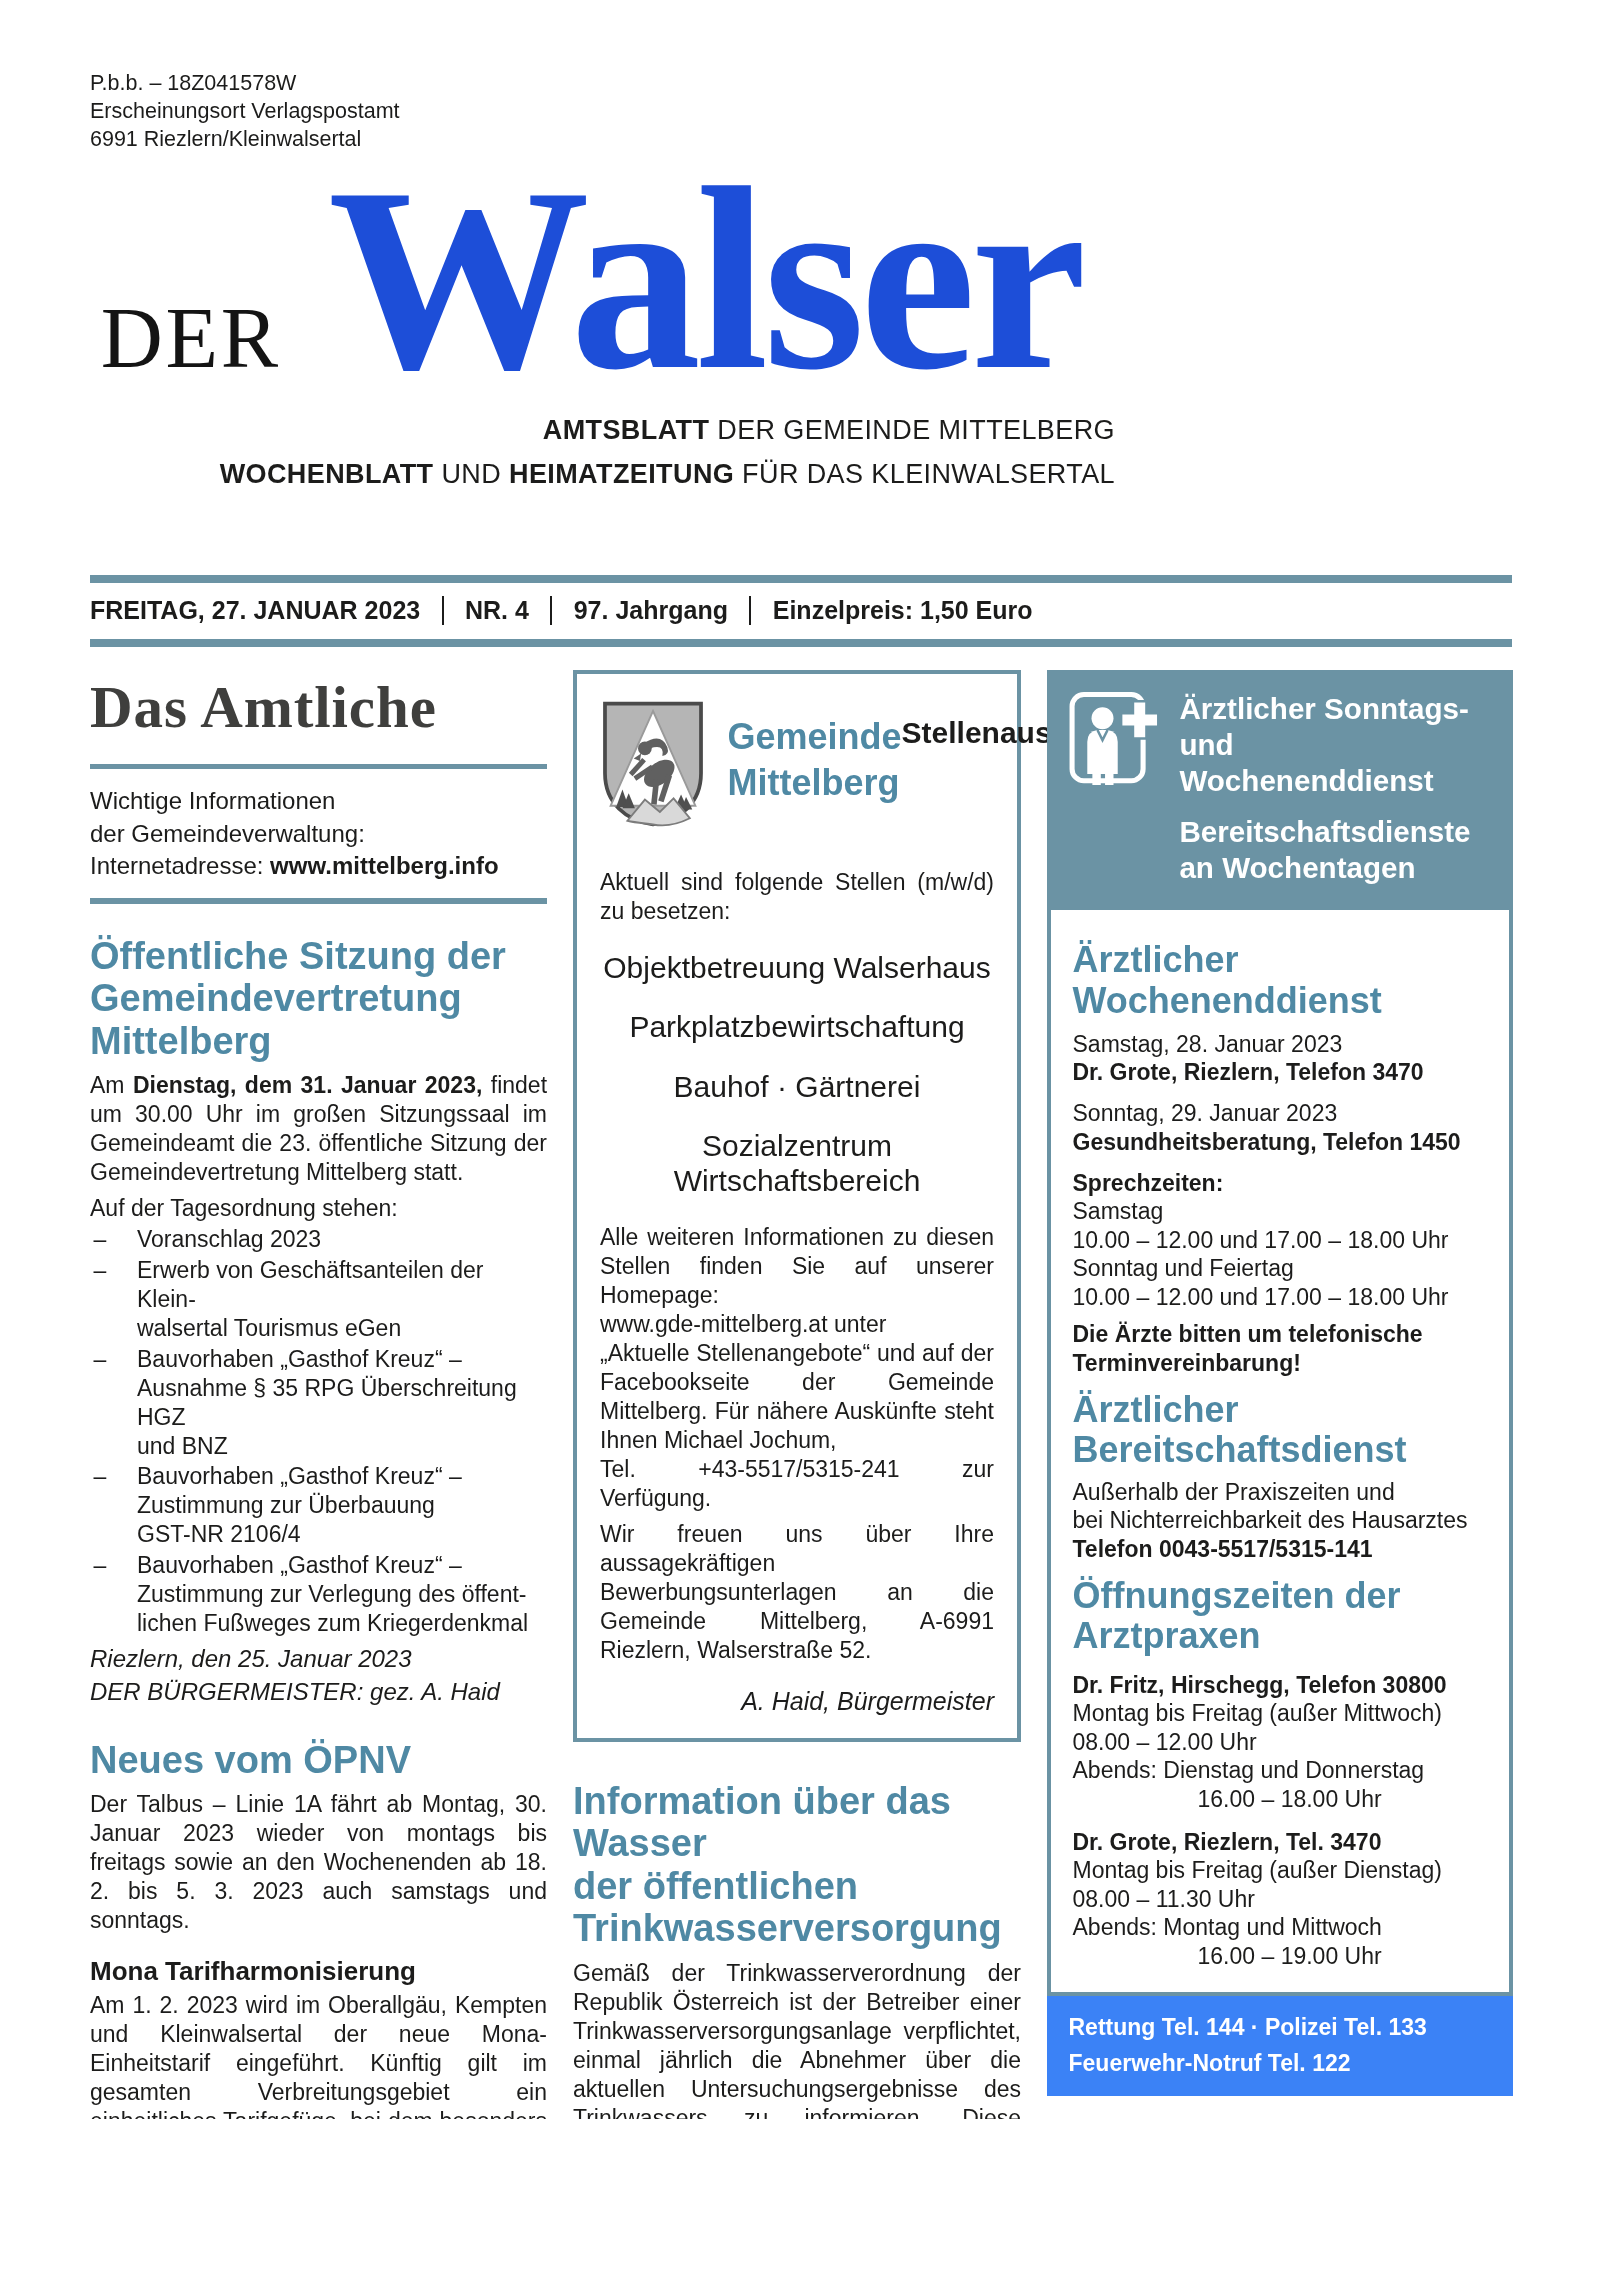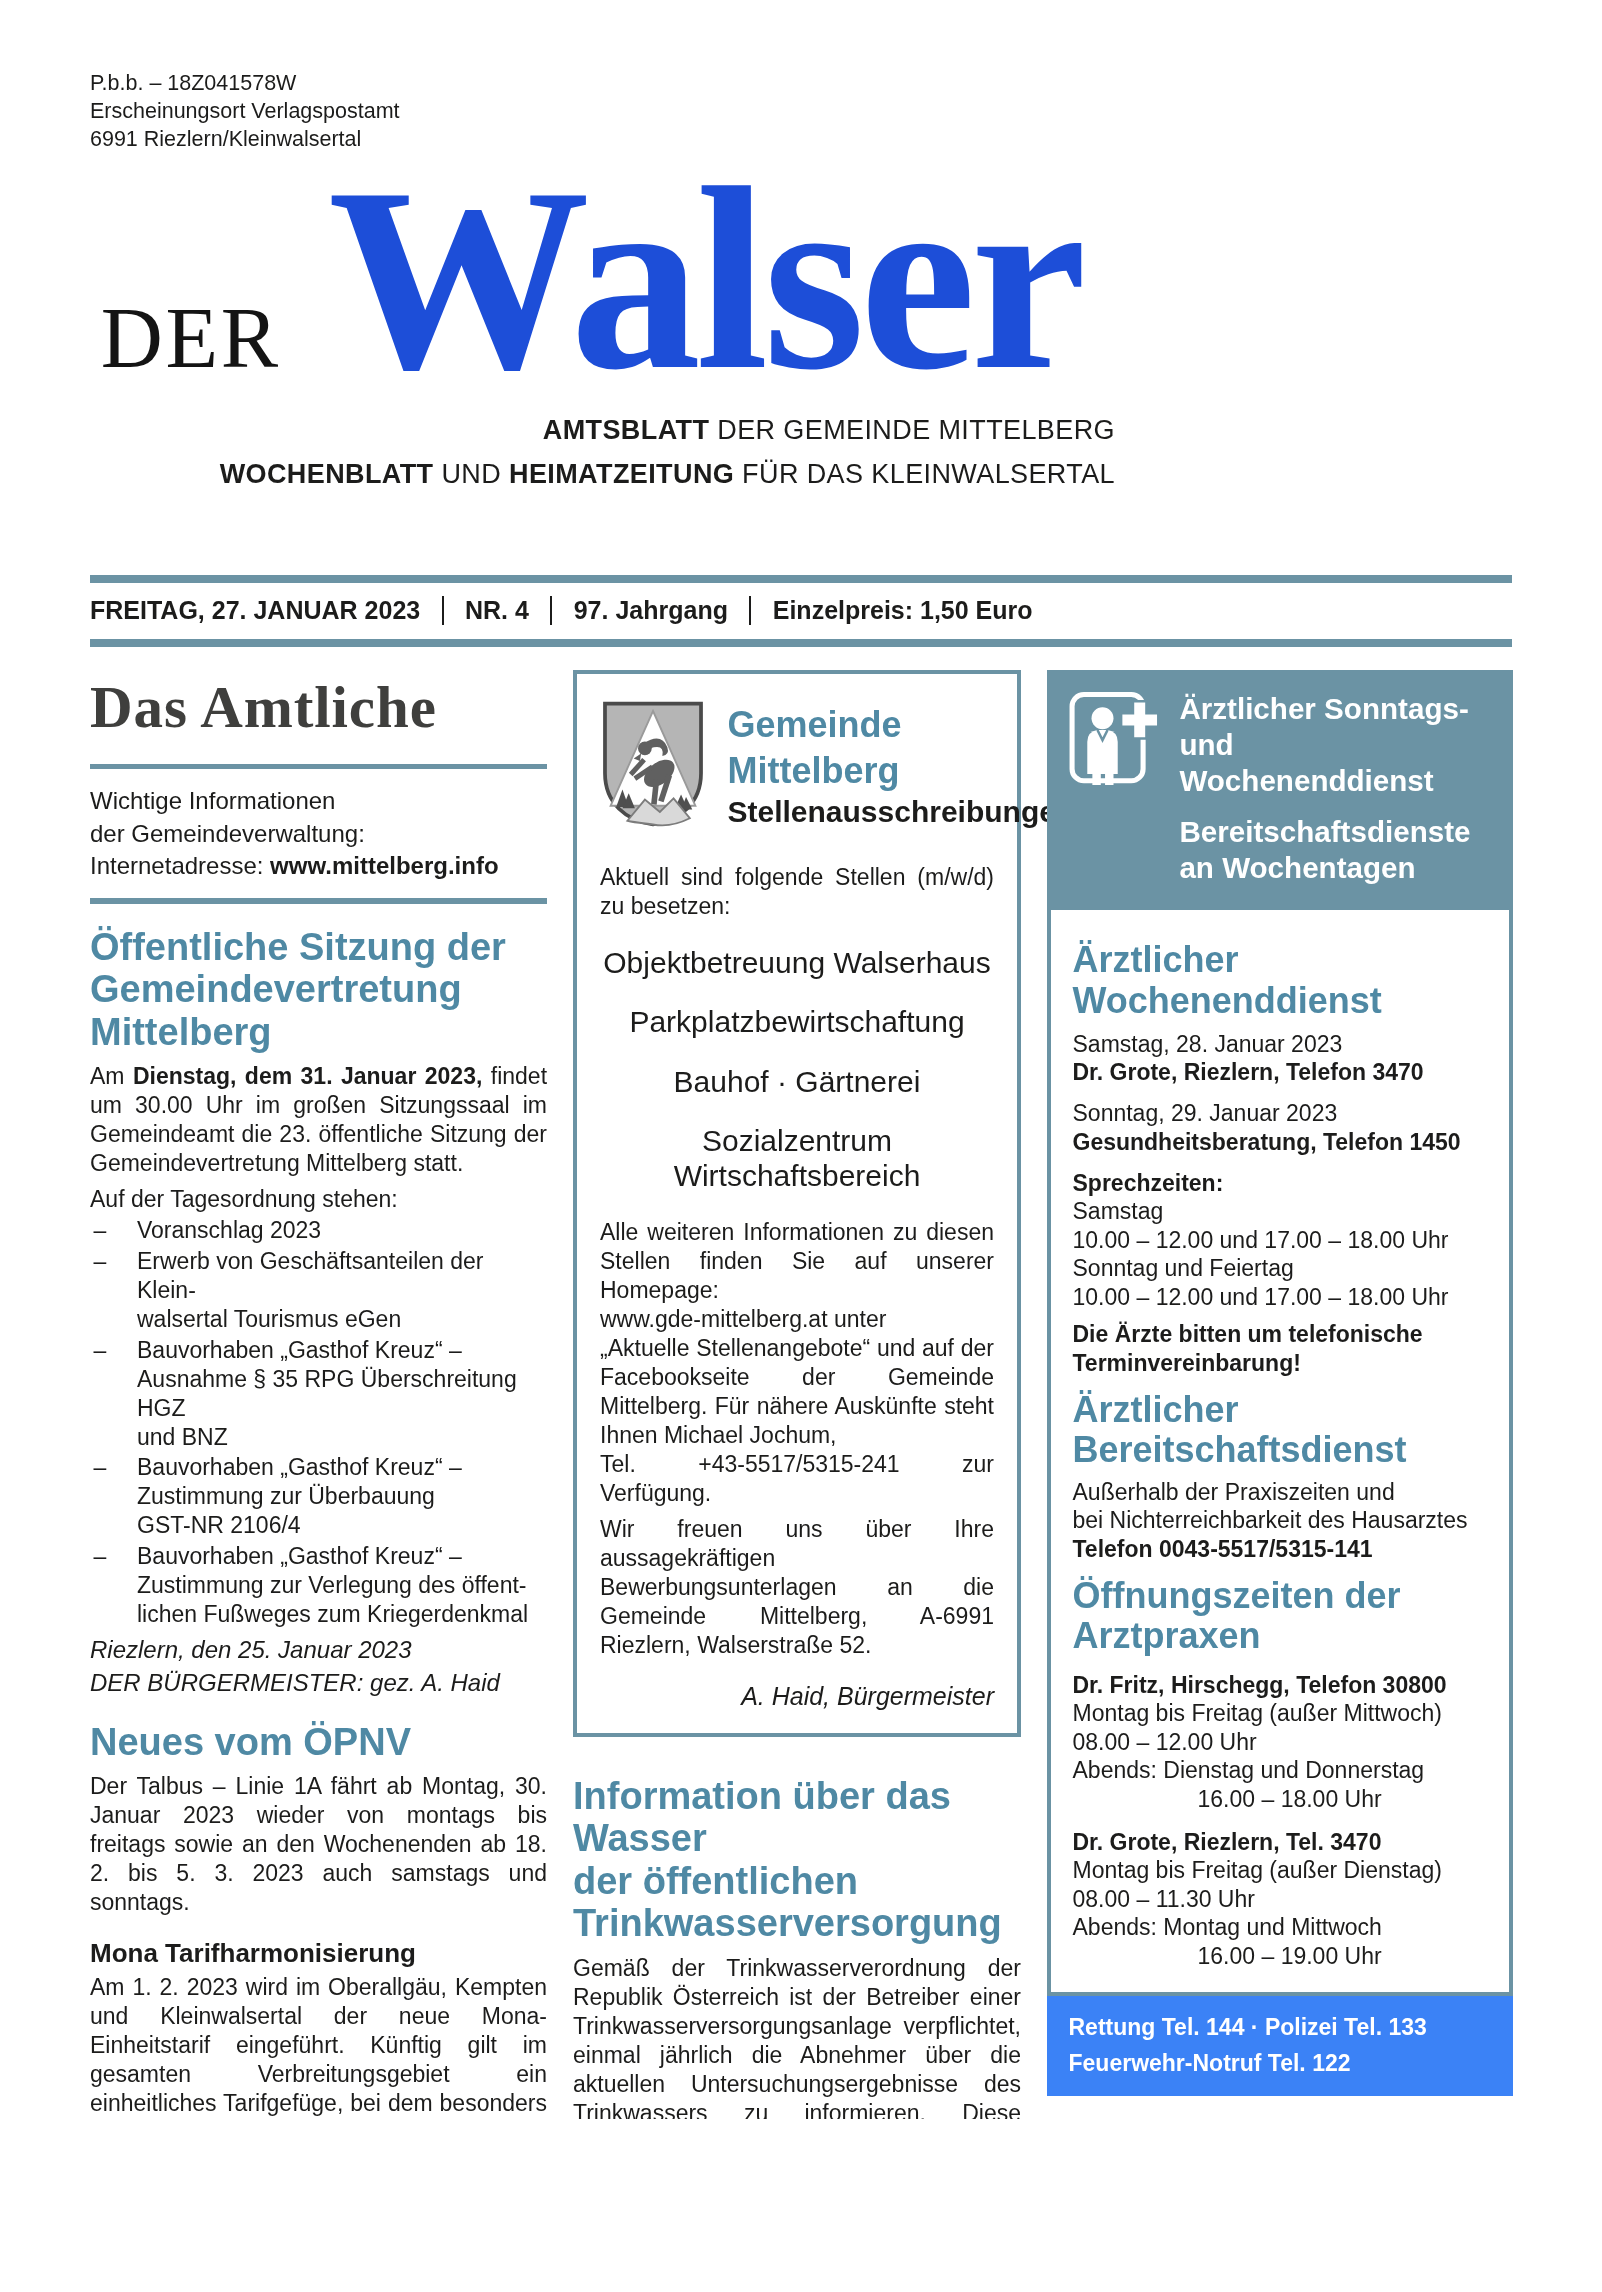--- a/index.html
+++ b/index.html
@@ -30,35 +30,35 @@
 
   
   .columns { display: grid; grid-template-columns: 457px 448px 466px; column-gap: 26px; margin-top: 23px; align-items: start; }
   .col { font-size: 23px; line-height: 1.26; }
 
   h1.amtliche { font-family: "Liberation Serif", "DejaVu Serif", serif; font-size: 59px; font-weight: bold; color: #3f3f3d; letter-spacing: 0.9px; margin-bottom: 19.7px; }
   .rule { height: 5.4px; background: #6b93a4; margin: 16px 0; }
   .intro { font-size: 24px; line-height: 1.35; }
   .intro b { font-weight: bold; }
 
-  h2.blue { color: #4f89a4; font-size: 38px; line-height: 1.12; font-weight: bold; margin: 22px 0 9px; white-space: pre-line; }
+  h2.blue { color: #4f89a4; font-size: 38px; line-height: 1.12; font-weight: bold; margin: 31px 0 9px; white-space: pre-line; }
   h3.sub { font-size: 26px; font-weight: bold; margin: 19.7px 0 3.6px; }
   p.body { text-align: justify; margin-bottom: 7.2px; }
   p.preline { white-space: pre-line; }
   .sign { font-style: italic; font-size: 24px; line-height: 1.3; margin-top: 1.8px; }
 
   ul.agenda { list-style: none; margin: 1.8px 0 5.4px; }
   ul.agenda li { position: relative; padding-left: 47px; white-space: pre-line; margin: 1.8px 0; }
   ul.agenda li::before { content: "–"; position: absolute; left: 3.6px; top: 0; }
 
   
   .jobbox { border: 4.5px solid #6b93a4; padding: 23px 23px 19.7px; }
   .jobbox-header { display: flex; gap: 21.5px; margin-bottom: 25px; }
   .crest { flex: 0 0 auto; }
-  .jobbox-header-right { display:flex; flex-direction: column; justify-content: space-between; height: 134px; padding-top: 5.4px; }
+  .jobbox-header-right { display:flex; flex-direction: row; justify-content: space-between; height: 134px; padding-top: 5.4px; margin-top: 12px; }
   .org { color:#4f89a4; font-weight: bold; font-size: 36px; }
   .section-title { font-weight: bold; font-size: 30px; }
   .job { text-align: center; font-weight: normal; font-size: 30px; line-height: 1.15; margin: 25px 0; white-space: pre-line; }
   .sign-right { text-align: right; font-style: italic; font-size: 25px; margin-top: 21.5px; }
 
   
   .banner { background: #6b93a4; color: #fff; padding: 19.7px 19.7px; display: flex; gap: 19.7px; }
   .banner-text { padding-top: 1.8px; }
   .banner-t1, .banner-t2 { font-weight: bold; font-size: 29.6px; line-height: 1.22; white-space: pre-line; }
   .banner-t2 { margin-top: 14.3px; }

